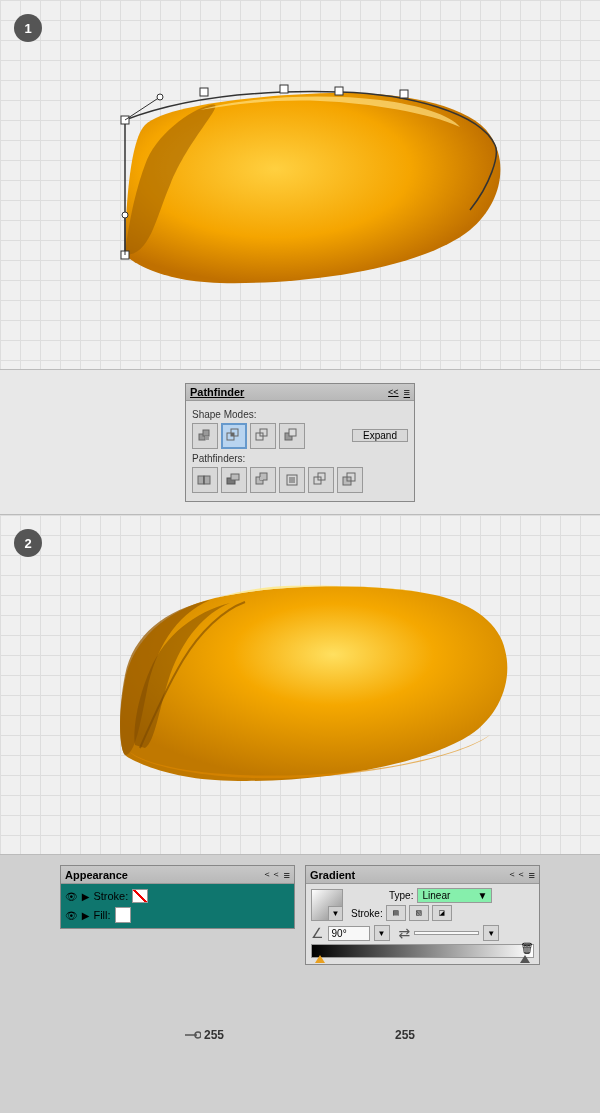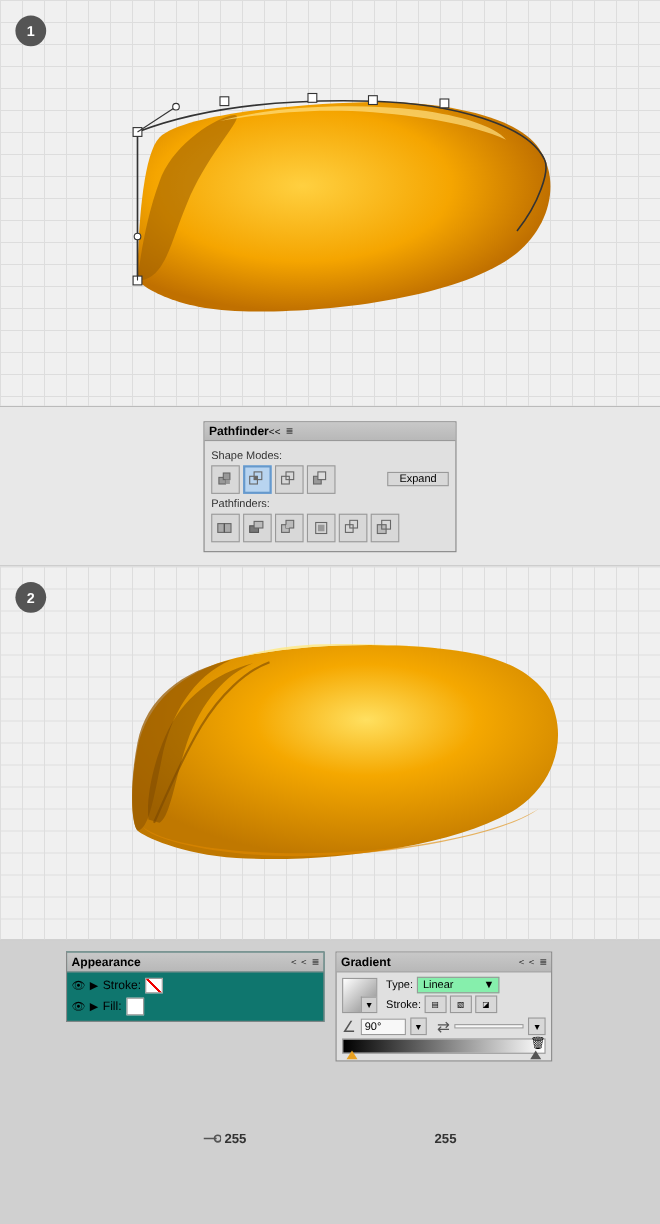--- a/index.html
+++ b/index.html
@@ -68,21 +68,22 @@
       width: 230px;
       font-size: 11px;
     }
 
     .panel-title-bar {
       background: linear-gradient(to bottom, #c8c8c8, #b8b8b8);
       border-bottom: 1px solid #999;
       padding: 2px 4px;
       display: flex;
       align-items: center;
-      justify-content: flex-start;
+      justify-content: space-between;
+      text-decoration: underline;
     }
 
     .panel-title {
       font-weight: bold;
       font-size: 11px;
     }
 
     .panel-controls {
       display: flex;
       gap: 2px;
@@ -146,21 +147,21 @@
       top: 10px;
       width: 235px;
       background: #0f766e;
       border: 1px solid #888;
     }
 
     .gradient-panel {
       position: absolute;
       left: 305px;
       top: 10px;
-      width: 197px;
+      width: 235px;
       background: #e0e0e0;
       border: 1px solid #888;
     }
 
     .panel-header-row {
       background: linear-gradient(to bottom, #c8c8c8, #b8b8b8);
       border-bottom: 1px solid #999;
       padding: 2px 4px;
       display: flex;
       align-items: center;
@@ -444,21 +445,21 @@
       </div>
     </div>
     <div class="gradient-body">
 
       <div class="gradient-row">
 
         <div style="width:32px; height:32px; border:1px solid #999; background: linear-gradient(135deg, #fff 0%, #888 100%); position:relative;">
           <div style="position:absolute; bottom:0; right:0; width:14px; height:14px; border-left:1px solid #999; border-top:1px solid #999; background:#d0d0d0; display:flex; align-items:center; justify-content:center; font-size:8px;">▼</div>
         </div>
         <div style="display:flex; flex-direction:column; gap:2px; margin-left:3px;">
-          <div style="display:flex; align-items:center; gap:4px;">
+          <div style="display:flex; align-items:center; gap:4px;margin-left:38px;">
             <span style="font-size:10px;">Type:</span>
             <div style="background:#86efac; border:1px solid #999; padding:1px 4px; font-size:10px; min-width:75px; display:flex; align-items:center; justify-content:space-between;">
               <span>Linear</span>
               <span>▼</span>
             </div>
           </div>
 
           <div style="display:flex; align-items:center; gap:3px;">
             <span style="font-size:10px;">Stroke:</span>
             <div style="width:20px; height:16px; background:#d8d8d8; border:1px solid #999; display:flex; align-items:center; justify-content:center;">

